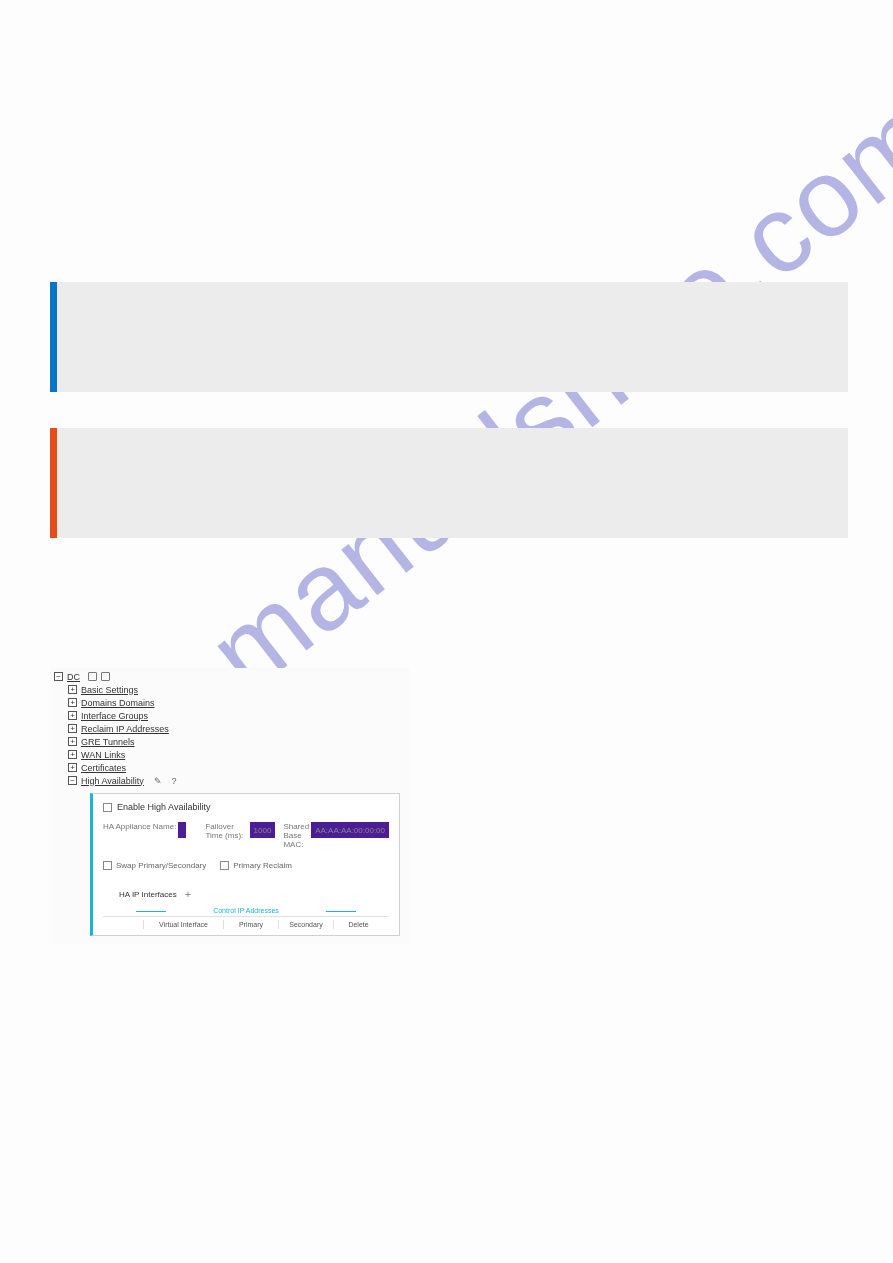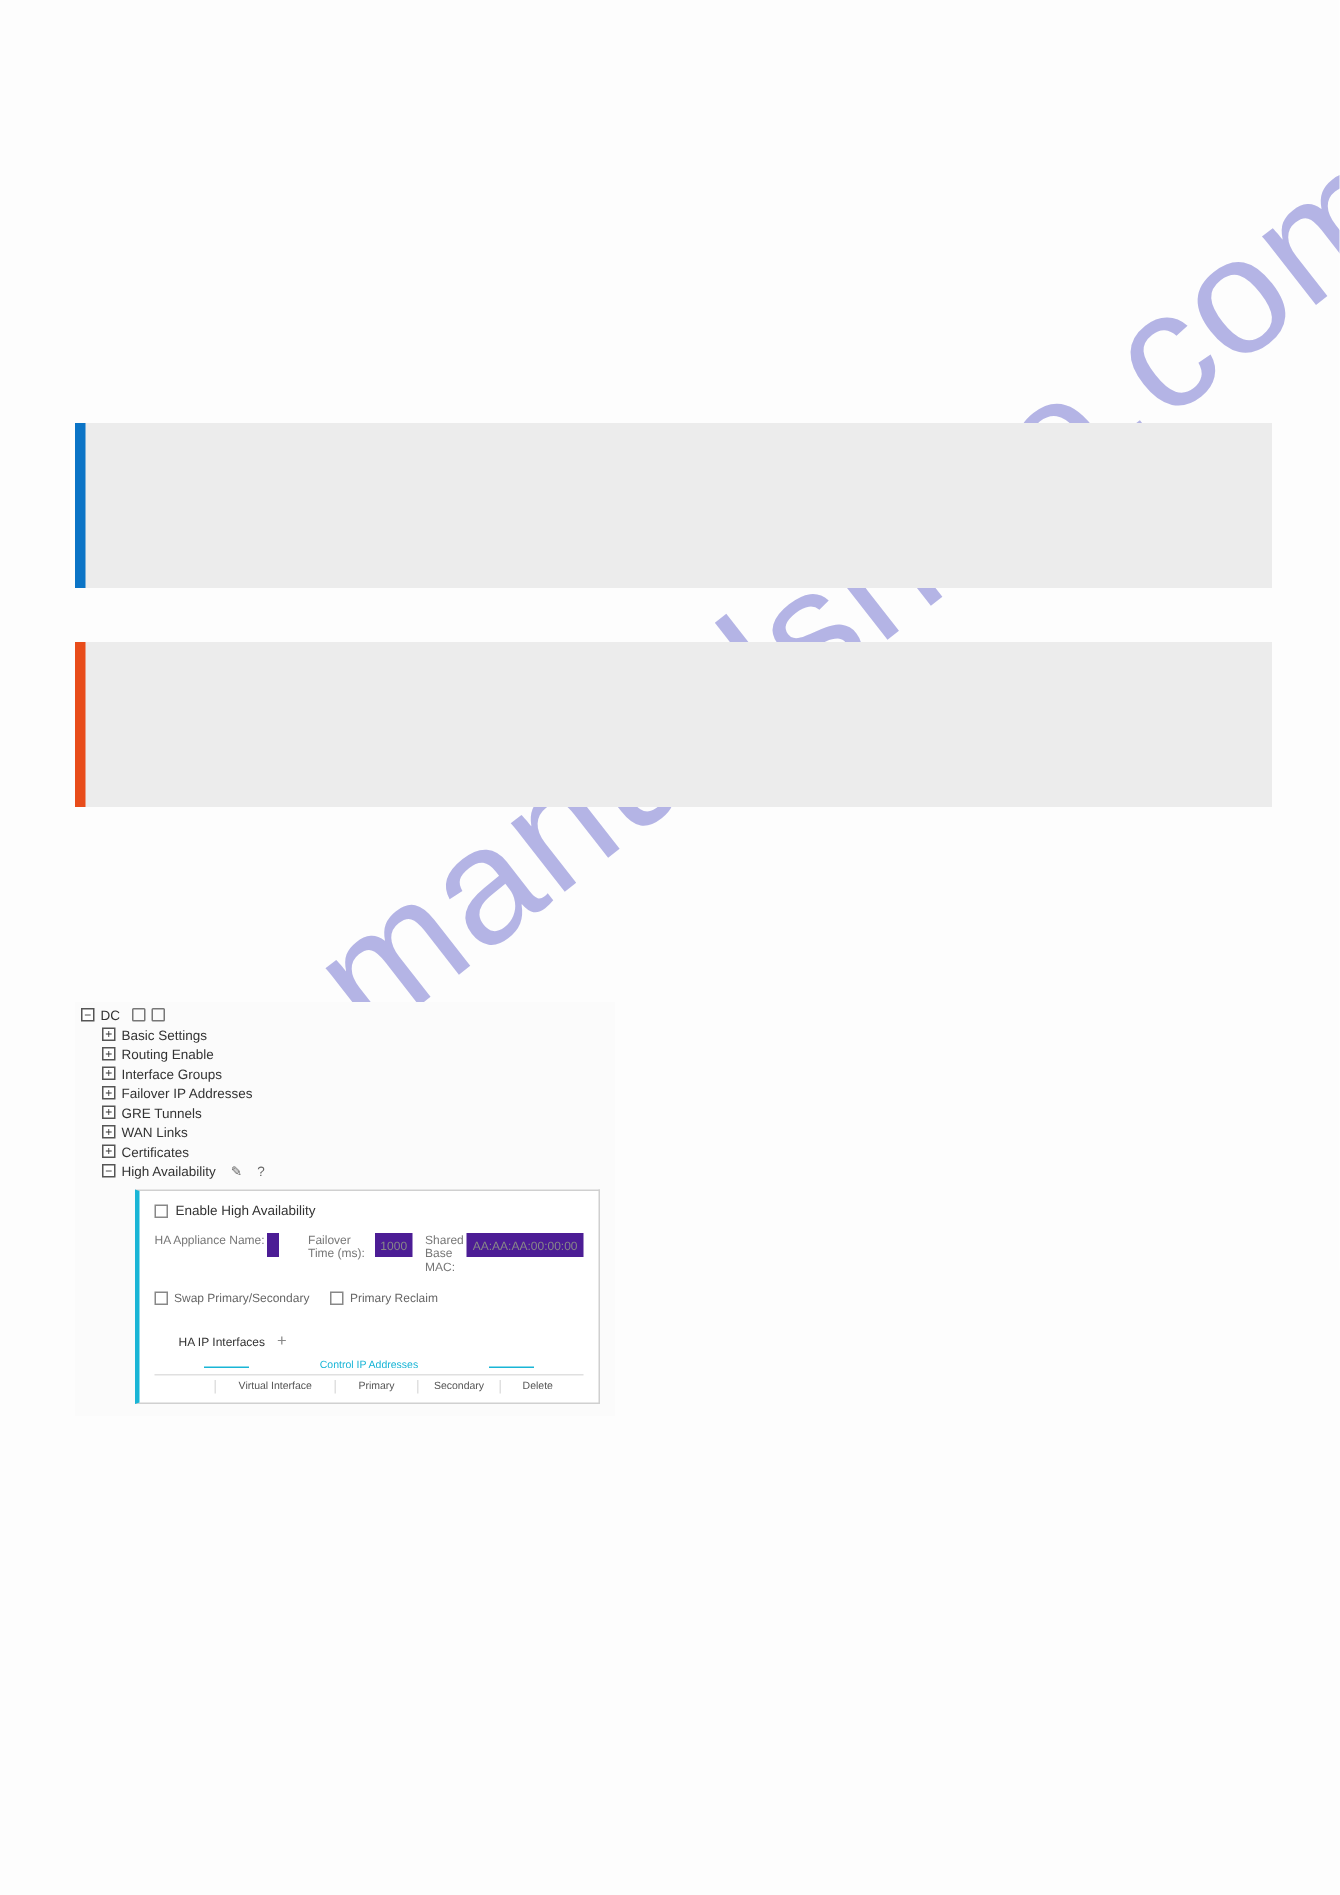--- a/index.html
+++ b/index.html
@@ -71,21 +71,21 @@
   .tree-icon {
     width: 9px; height: 9px;
     border: 1px solid #555;
     display: inline-flex;
     align-items: center;
     justify-content: center;
     font-size: 8px;
     line-height: 1;
     background: #fff;
   }
-  .tree-label { color: #333; }
+  .tree-label { color: #333; text-decoration: underline; }
   .row-icons { display: inline-flex; gap: 4px; margin-left: 4px; }
   .mini-icon {
     width: 9px; height: 9px;
     border: 1px solid #777;
     border-radius: 1px;
     display: inline-block;
   }
   .pencil-icon, .help-icon {
     font-size: 9px; color: #666; margin-left: 6px;
     display: inline-block;
@@ -181,29 +181,29 @@
           <span class="mini-icon"></span>
         </span>
       </div>
 
       <div class="tree-row indent1">
         <span class="tree-icon">+</span>
         <span class="tree-label">Basic Settings</span>
       </div>
       <div class="tree-row indent1">
         <span class="tree-icon">+</span>
-        <span class="tree-label">Routing Enable</span>
+        <span class="tree-label">Domains Domains</span>
       </div>
       <div class="tree-row indent1">
         <span class="tree-icon">+</span>
         <span class="tree-label">Interface Groups</span>
       </div>
       <div class="tree-row indent1">
         <span class="tree-icon">+</span>
-        <span class="tree-label">Failover IP Addresses</span>
+        <span class="tree-label">Reclaim IP Addresses</span>
       </div>
       <div class="tree-row indent1">
         <span class="tree-icon">+</span>
         <span class="tree-label">GRE Tunnels</span>
       </div>
       <div class="tree-row indent1">
         <span class="tree-icon">+</span>
         <span class="tree-label">WAN Links</span>
       </div>
       <div class="tree-row indent1">

